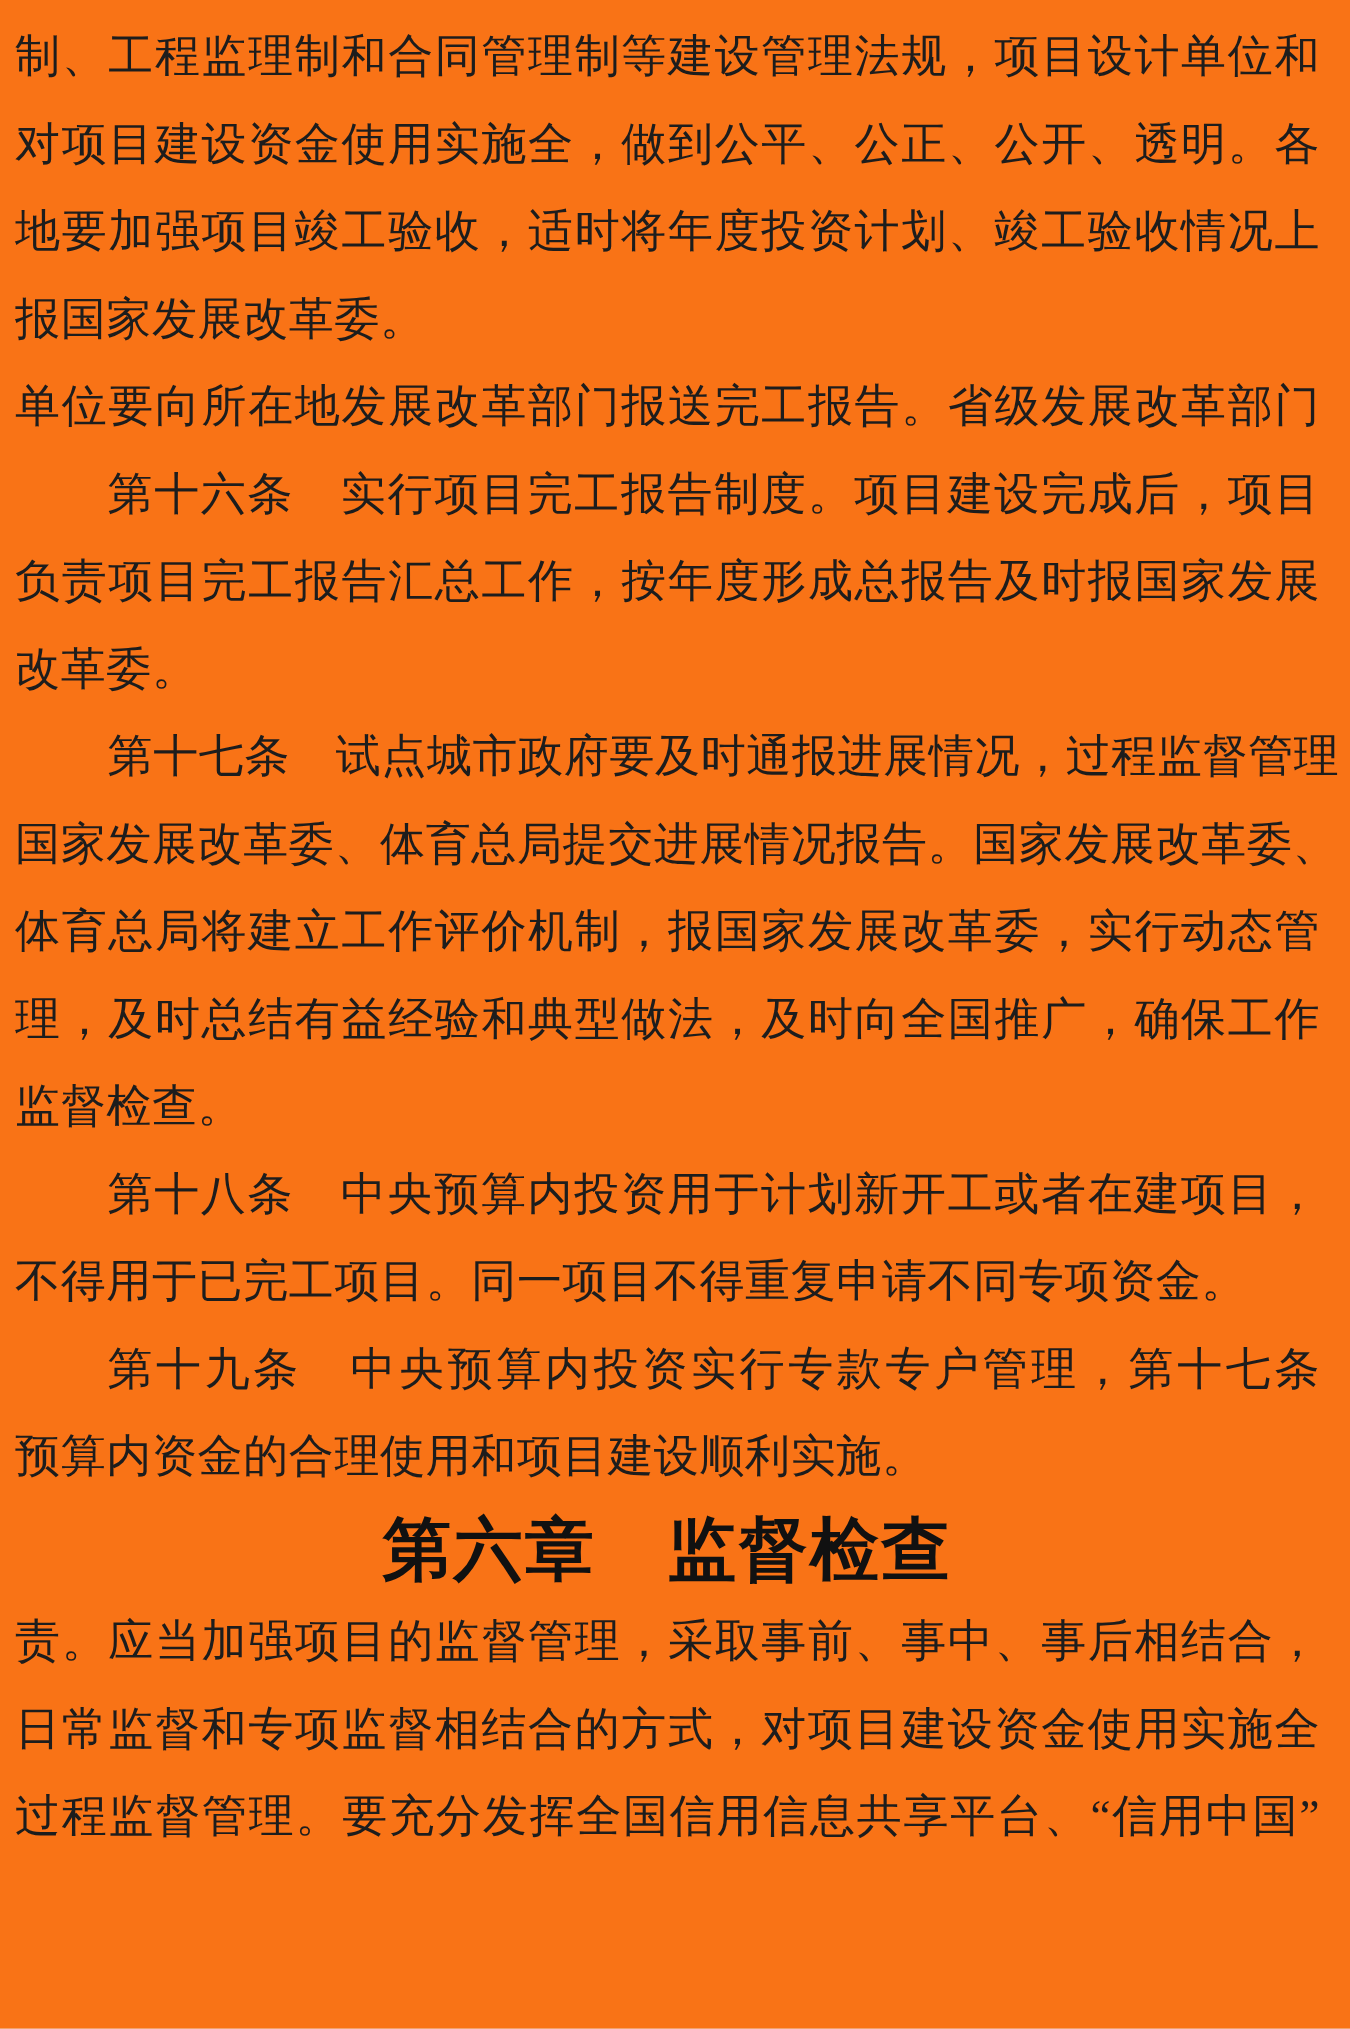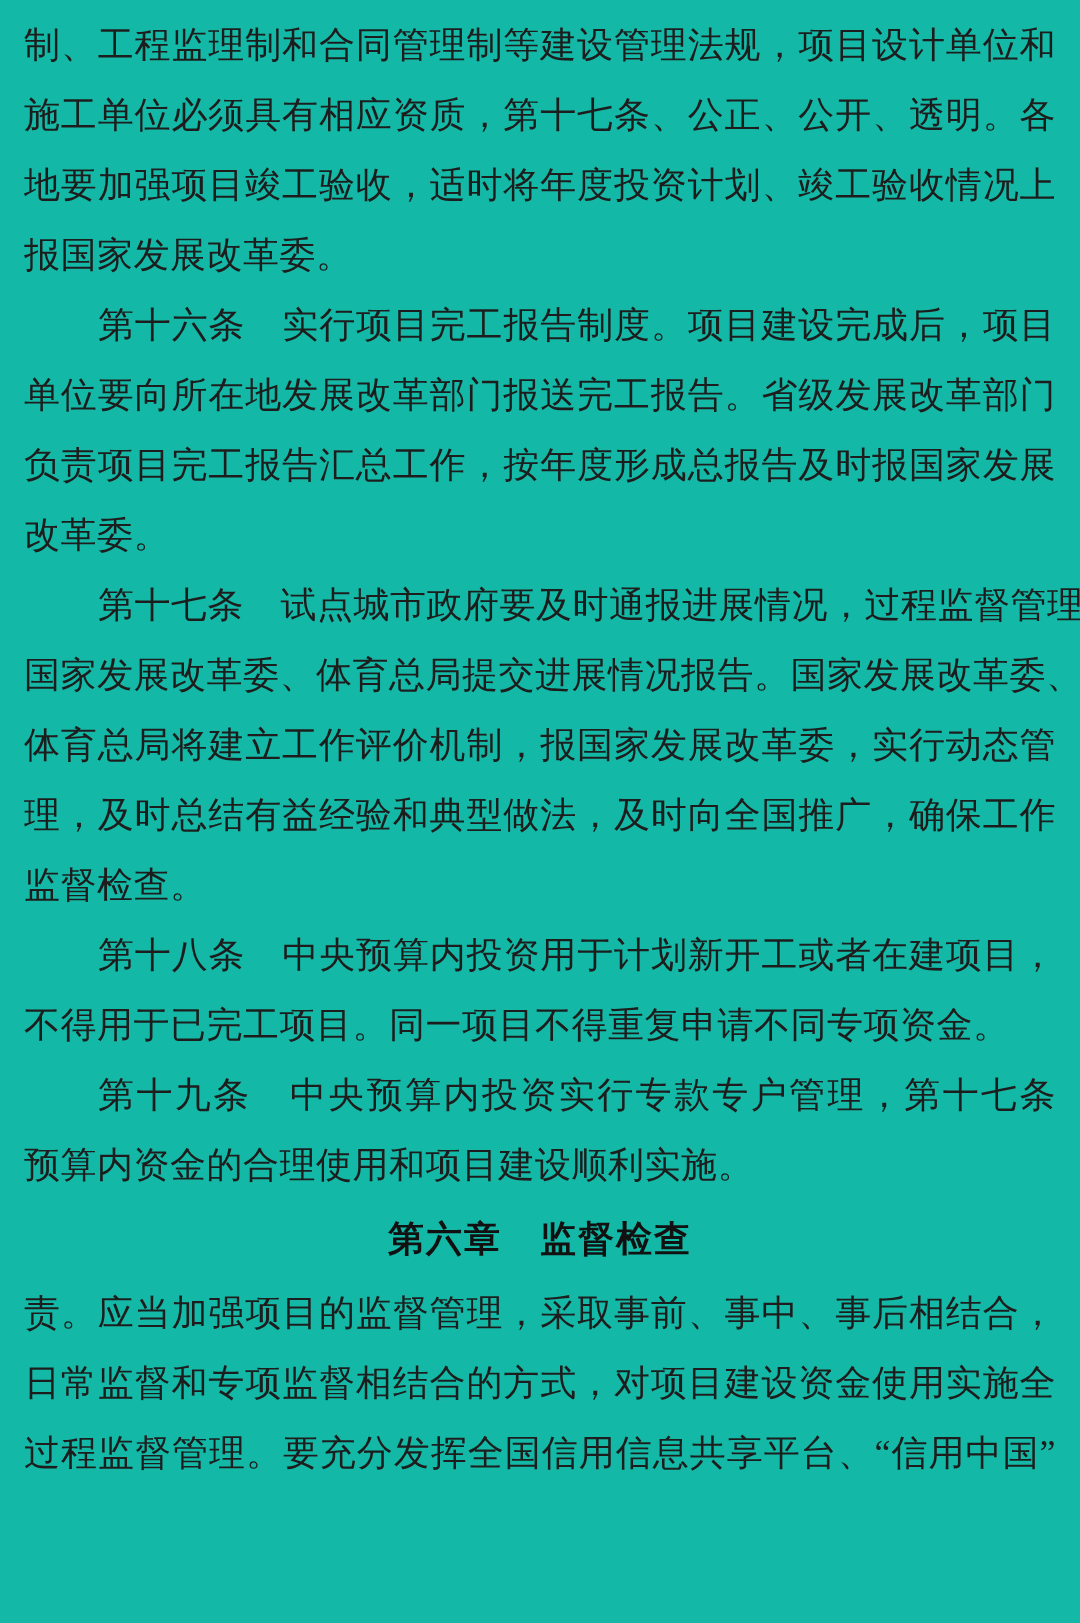--- a/index.html
+++ b/index.html
@@ -39,40 +39,40 @@
   .line.para-end {
     text-align-last: left;
   }
   .chapter {
     height: 78px;
     line-height: 78px;
     margin: 0;
     text-align: center;
     font-family: "DejaVu Sans", "Liberation Sans", sans-serif;
     font-weight: bold;
-    font-size: 36px;
+    font-size: 55px;
     letter-spacing: 2px;
     color: #111;
   }
 </style>
 </head>
 <body>
 
-<main class="page" style="background: #14b8a6; color: rgb(29, 29, 29);">
+<main class="page" style="background: #f97316; color: rgb(29, 29, 29); padding-left: 12px;">
 
   <section class="para">
     <div class="line">制、工程监理制和合同管理制等建设管理法规，项目设计单位和</div>
-    <div class="line">施工单位必须具有相应资质，第十七条、公正、公开、透明。各</div>
+    <div class="line">对项目建设资金使用实施全，做到公平、公正、公开、透明。各</div>
     <div class="line">地要加强项目竣工验收，适时将年度投资计划、竣工验收情况上</div>
     <div class="line para-end">报国家发展改革委。</div>
   </section>
 
   <section class="para">
+    <div class="line">单位要向所在地发展改革部门报送完工报告。省级发展改革部门</div>
     <div class="line first-indent">第十六条　实行项目完工报告制度。项目建设完成后，项目</div>
-    <div class="line">单位要向所在地发展改革部门报送完工报告。省级发展改革部门</div>
     <div class="line">负责项目完工报告汇总工作，按年度形成总报告及时报国家发展</div>
     <div class="line para-end">改革委。</div>
   </section>
 
   <section class="para">
     <div class="line first-indent">第十七条　试点城市政府要及时通报进展情况，过程监督管理</div>
     <div class="line">国家发展改革委、体育总局提交进展情况报告。国家发展改革委、</div>
     <div class="line">体育总局将建立工作评价机制，报国家发展改革委，实行动态管</div>
     <div class="line">理，及时总结有益经验和典型做法，及时向全国推广，确保工作</div>
     <div class="line para-end">监督检查。</div>

